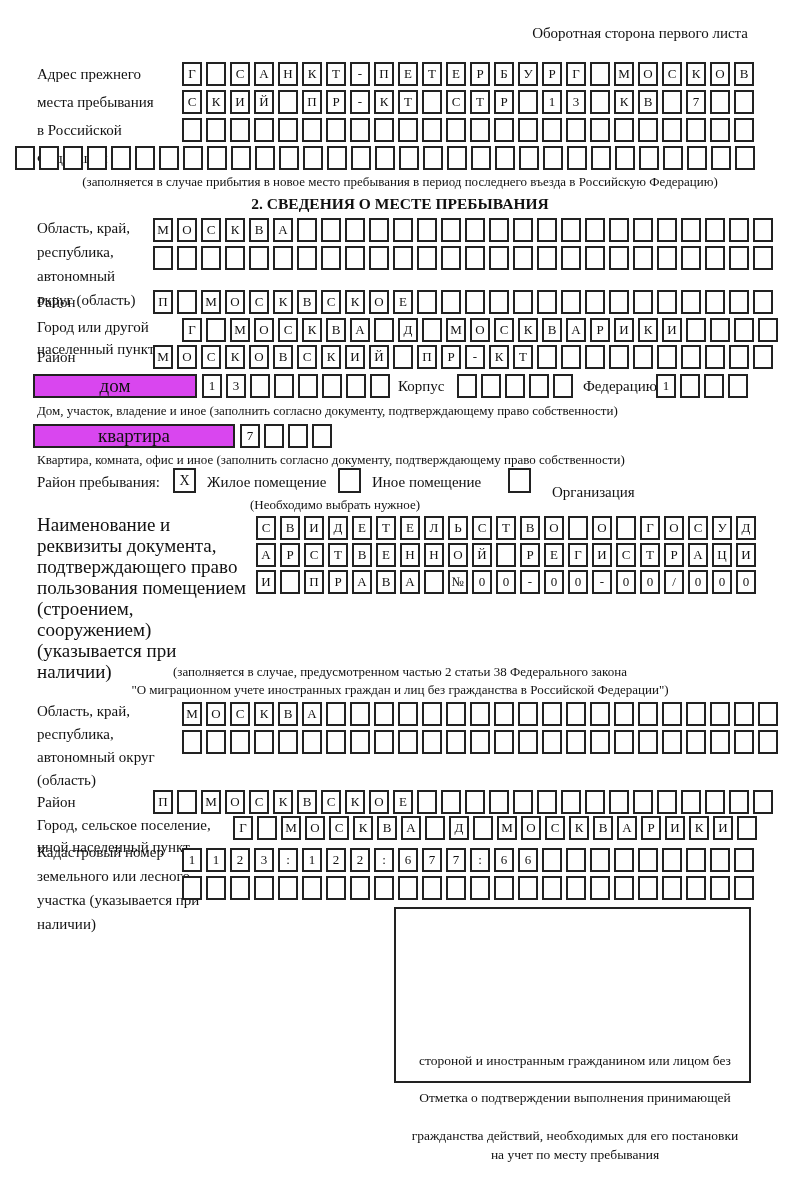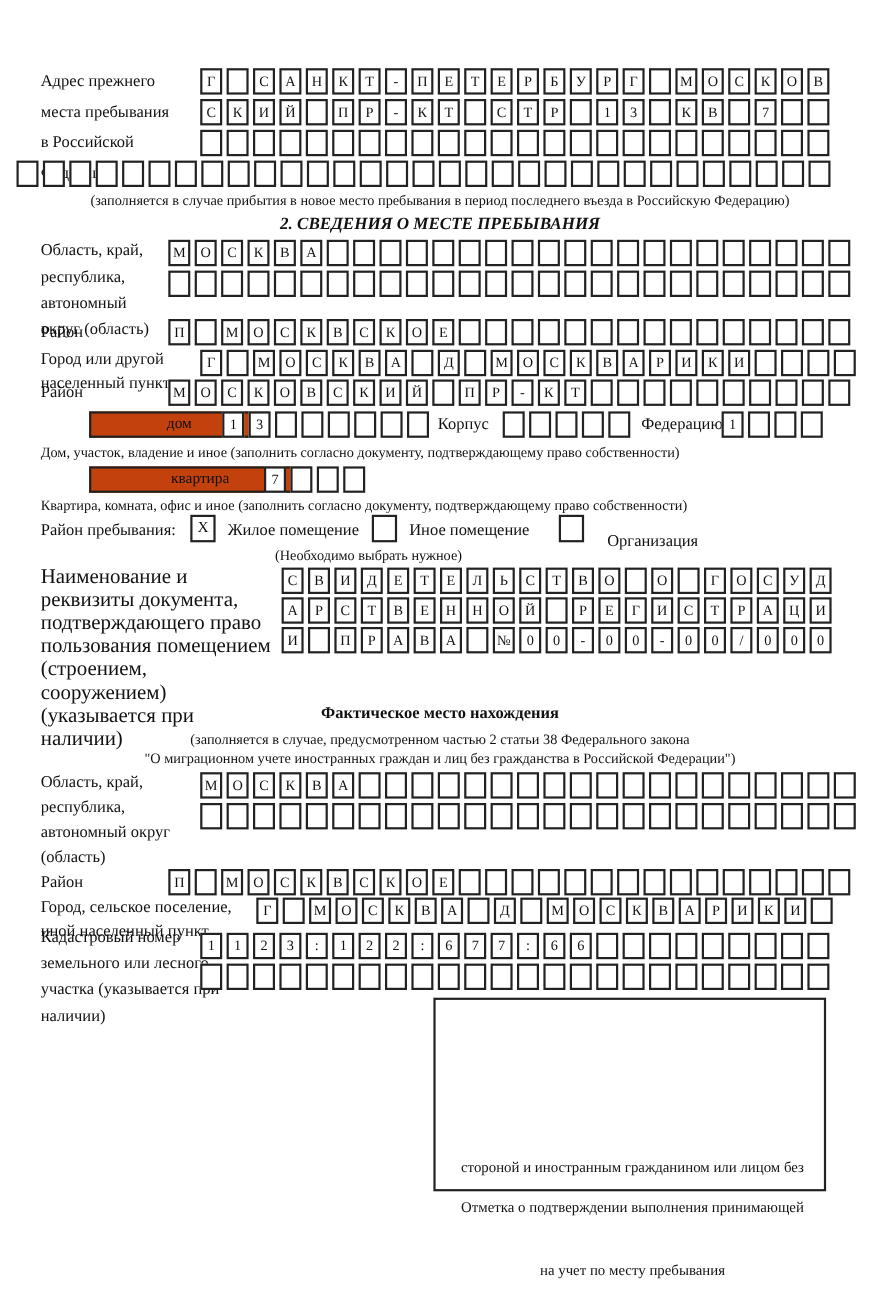--- a/index.html
+++ b/index.html
@@ -5,31 +5,32 @@
   html,body{margin:0;padding:0;background:#fff;}
   .page{position:relative;width:800px;height:1180px;background:#fff;overflow:hidden;
         font-family:"Liberation Serif","DejaVu Serif",serif;color:#111;}
   .lbl{position:absolute;font-size:15px;line-height:22px;}
   .note{position:absolute;font-size:13px;line-height:16px;}
   .center{left:0;width:800px;text-align:center;}
   .title{position:absolute;font-weight:bold;font-size:15.5px;}
   .cells{position:absolute;display:flex;}
   .cell{flex:none;width:16px;height:20px;border:2px solid #222;margin-right:4px;
         font-size:13px;line-height:20px;text-align:center;background:#fff;}
-  .wbox{position:absolute;height:20px;border:2px solid #222;font-size:14px;
-        line-height:20px;text-align:center;background:#c2410c;margin-left:48px;}
+  .wbox{position:absolute;height:20px;border:2px solid #222;font-size:19px;
+        line-height:20px;text-align:center;background:#d946ef;}
   .chk{position:absolute;width:19px;height:21px;border:2px solid #222;font-size:14px;
        line-height:21px;text-align:center;background:#fff;}
   .bigbox{position:absolute;border:2px solid #222;background:#fff;}
 </style>
 </head>
 <body>
 
 <div class="page">
 
+  <div class="lbl" style="top:22px;left:0;width:748px;text-align:right;">Оборотная сторона первого листа</div>
 
   <div class="lbl" style="top:60px;left:37px;width:125px;line-height:28px;">Адрес прежнего места пребывания в Российской Федерации</div>
   <div class="cells" style="top:62px;left:182px;">
       <span class="cell">Г</span>
       <span class="cell"></span>
       <span class="cell">С</span>
       <span class="cell">А</span>
       <span class="cell">Н</span>
       <span class="cell">К</span>
       <span class="cell">Т</span>
@@ -131,21 +132,21 @@
       <span class="cell"></span>
       <span class="cell"></span>
       <span class="cell"></span>
       <span class="cell"></span>
       <span class="cell"></span>
       <span class="cell"></span>
       <span class="cell"></span>
     </div>
   <div class="note center" style="top:174px;">(заполняется в случае прибытия в новое место пребывания в период последнего въезда в Российскую Федерацию)</div>
 
-  <div class="title center" style="top:195px;font-style:italic;">2. СВЕДЕНИЯ О МЕСТЕ ПРЕБЫВАНИЯ</div>
+  <div class="title center" style="top:195px;">2. СВЕДЕНИЯ О МЕСТЕ ПРЕБЫВАНИЯ</div>
 
   <div class="lbl" style="top:216px;left:37px;width:112px;line-height:24px;">Область, край, республика, автономный округ (область)</div>
   <div class="cells" style="top:218px;left:153px;">
       <span class="cell">М</span>
       <span class="cell">О</span>
       <span class="cell">С</span>
       <span class="cell">К</span>
       <span class="cell">В</span>
       <span class="cell">А</span>
       <span class="cell"></span>
@@ -397,21 +398,20 @@
       <span class="cell">0</span>
       <span class="cell">-</span>
       <span class="cell">0</span>
       <span class="cell">0</span>
       <span class="cell">/</span>
       <span class="cell">0</span>
       <span class="cell">0</span>
       <span class="cell">0</span>
     </div>
 
-  <div class="title center" style="top:641px;font-size:15px;">Фактическое место нахождения</div>
   <div class="note center" style="top:664px;">(заполняется в случае, предусмотренном частью 2 статьи 38 Федерального закона</div>
   <div class="note center" style="top:682px;">"О миграционном учете иностранных граждан и лиц без гражданства в Российской Федерации")</div>
 
   <div class="lbl" style="top:700px;left:37px;width:140px;line-height:23px;">Область, край, республика, автономный округ (область)</div>
   <div class="cells" style="top:702px;left:182px;">
       <span class="cell">М</span>
       <span class="cell">О</span>
       <span class="cell">С</span>
       <span class="cell">К</span>
       <span class="cell">В</span>
@@ -570,15 +570,16 @@
       <span class="cell"></span>
       <span class="cell"></span>
       <span class="cell"></span>
       <span class="cell"></span>
       <span class="cell"></span>
     </div>
 
   <div class="bigbox" style="top:907px;left:394px;width:353px;height:172px;"></div>
   <div class="note" style="top:1088px;left:385px;width:380px;text-align:center;font-size:13.5px;line-height:19px;">Отметка о подтверждении выполнения принимающей</div>
   <div class="note" style="top:1051px;left:385px;width:380px;text-align:center;font-size:13.5px;line-height:19px;">стороной и иностранным гражданином или лицом без</div>
+  <div class="note" style="top:1126px;left:385px;width:380px;text-align:center;font-size:13.5px;line-height:19px;">гражданства действий, необходимых для его постановки</div>
   <div class="note" style="top:1145px;left:385px;width:380px;text-align:center;font-size:13.5px;line-height:19px;">на учет по месту пребывания</div>
 
 </div>
 
 </body></html>

